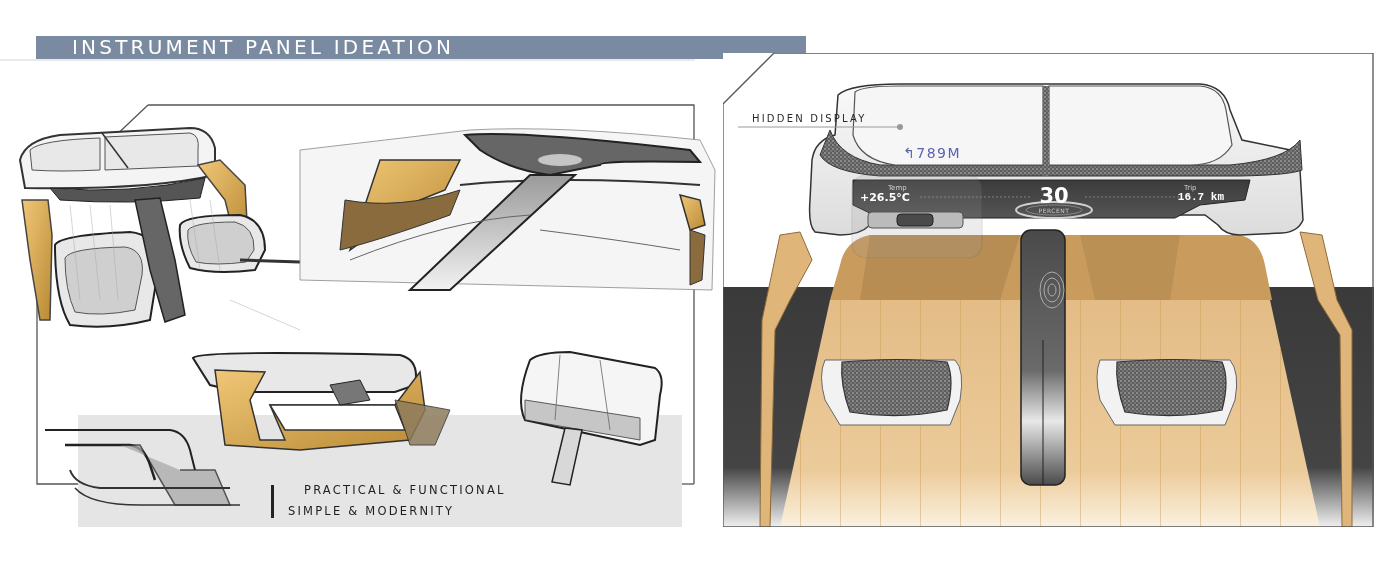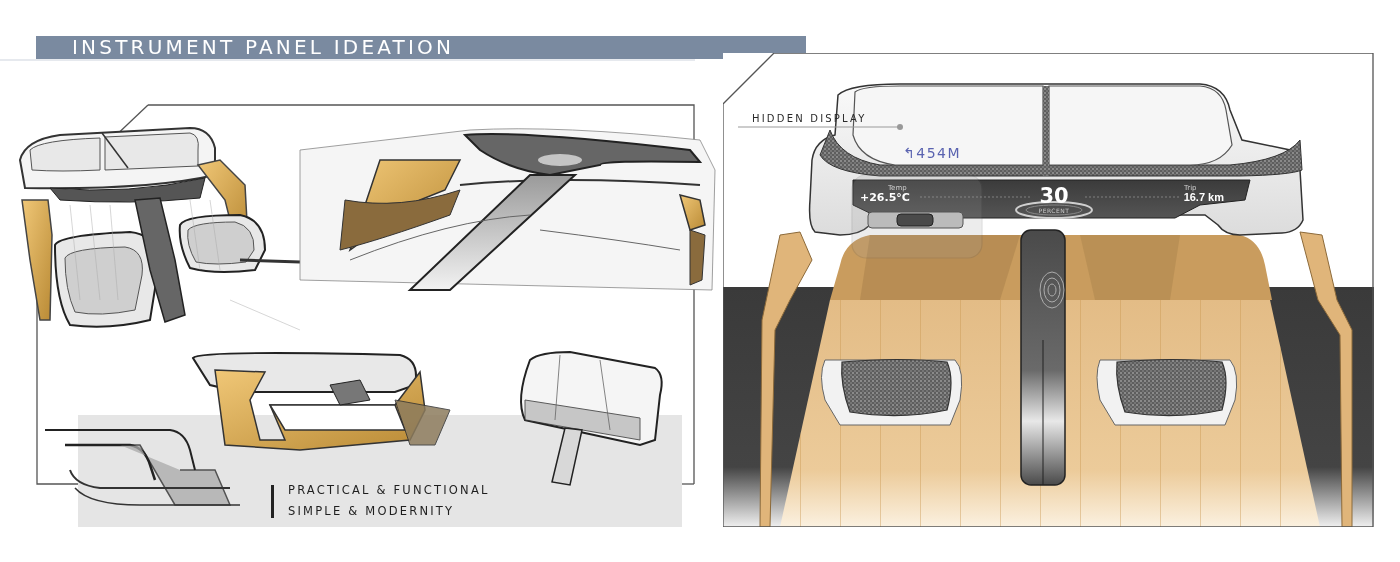--- a/index.html
+++ b/index.html
@@ -8,32 +8,32 @@
   
   #title-bar{left:0;top:36px;width:770px;height:23px;background:#7a8aa0;margin-left:36px;}
   #title-bar .title-text{position:absolute;left:36px;top:0;height:23px;line-height:23px;color:#ffffff;font-family:"DejaVu Sans",sans-serif;font-size:20px;letter-spacing:3.2px;font-weight:normal;white-space:nowrap;}
   #title-underline{left:0;top:59px;width:695px;height:2px;background:#e6e9ee;}
   
   #left-frame{left:0;top:0;width:720px;height:562px;}
   
   #tagline-band{left:78px;top:415px;width:604px;height:112px;background:#e5e5e5;}
   #tagline-bar{left:271px;top:485px;width:3px;height:33px;background:#222;}
   .tagline{position:absolute;left:288px;font-family:"DejaVu Sans",sans-serif;font-size:11.5px;letter-spacing:2.2px;color:#1e1e1e;white-space:nowrap;}
-  #tagline-1{top:483px;}
+  #tagline-1{top:483px;margin-left:16px;}
   #tagline-2{top:504px;}
   
   #right-panel{left:723px;top:53px;width:651px;height:474px;}
   #hidden-display-label{left:738px;top:113px;font-size:10px;letter-spacing:2.2px;color:#2a2a2a;white-space:nowrap;font-family:"DejaVu Sans",sans-serif;margin-left:14px;}
   #nav-distance{left:903px;top:145px;font-size:14px;letter-spacing:1.5px;color:#5a63b0;white-space:nowrap;font-family:"DejaVu Sans",sans-serif;}
   #temp-label{left:888px;top:184px;font-size:7px;color:#cfcfcf;font-family:"DejaVu Sans",sans-serif;text-align:right;}
   #temp-value{left:860px;top:191px;font-size:11px;color:#ffffff;font-weight:bold;font-family:"DejaVu Sans",sans-serif;white-space:nowrap;}
   #percent-value{left:1026px;top:184px;width:56px;text-align:center;font-size:21px;color:#ffffff;font-weight:bold;font-family:"DejaVu Sans",sans-serif;}
   #percent-label{left:1026px;top:207px;width:56px;text-align:center;font-size:6px;color:#cccccc;letter-spacing:.5px;font-family:"DejaVu Sans",sans-serif;}
   #trip-label{left:1184px;top:184px;width:40px;text-align:left;font-size:7px;color:#cfcfcf;font-family:"DejaVu Sans",sans-serif;}
-  #trip-value{left:1170px;top:191px;width:54px;text-align:right;font-size:11px;color:#ffffff;font-weight:bold;font-family:Liberation Sans, sans-serif;white-space:nowrap;}
+  #trip-value{left:1170px;top:191px;width:54px;text-align:right;font-size:11px;color:#ffffff;font-weight:bold;font-family:Liberation Mono, monospace;white-space:nowrap;}
 </style>
 </head>
 <body>
 
 <div id="title-bar" class="abs">
   <span class="title-text">INSTRUMENT PANEL IDEATION</span>
 </div>
 <div id="title-underline" class="abs"></div>
 
 <div id="tagline-band" class="abs"></div>
@@ -221,20 +221,20 @@
   <g fill="none" stroke="#555" stroke-width="1.3">
     <polyline points="774,53 1373,53 1373,527 723,527 723,104 774,53"></polyline>
   </g>
 
   <line x1="738" y1="127" x2="900" y2="127" stroke="#999" stroke-width="1.2"></line>
   <circle cx="900" cy="127" r="3" fill="#999"></circle>
 </svg>
 
 <div id="hidden-display-label" class="abs">HIDDEN DISPLAY</div>
 <div id="nav-distance" class="abs">
-  <span>↰</span><span>454M</span>
+  <span>↰</span><span>789M</span>
 </div>
 <div id="temp-label" class="abs">Temp</div>
 <div id="temp-value" class="abs">+26.5°C</div>
 <div id="percent-value" class="abs">30</div>
 <div id="percent-label" class="abs">PERCENT</div>
 <div id="trip-label" class="abs">Trip</div>
 <div id="trip-value" class="abs">16.7 km</div>
 
 </body></html>

